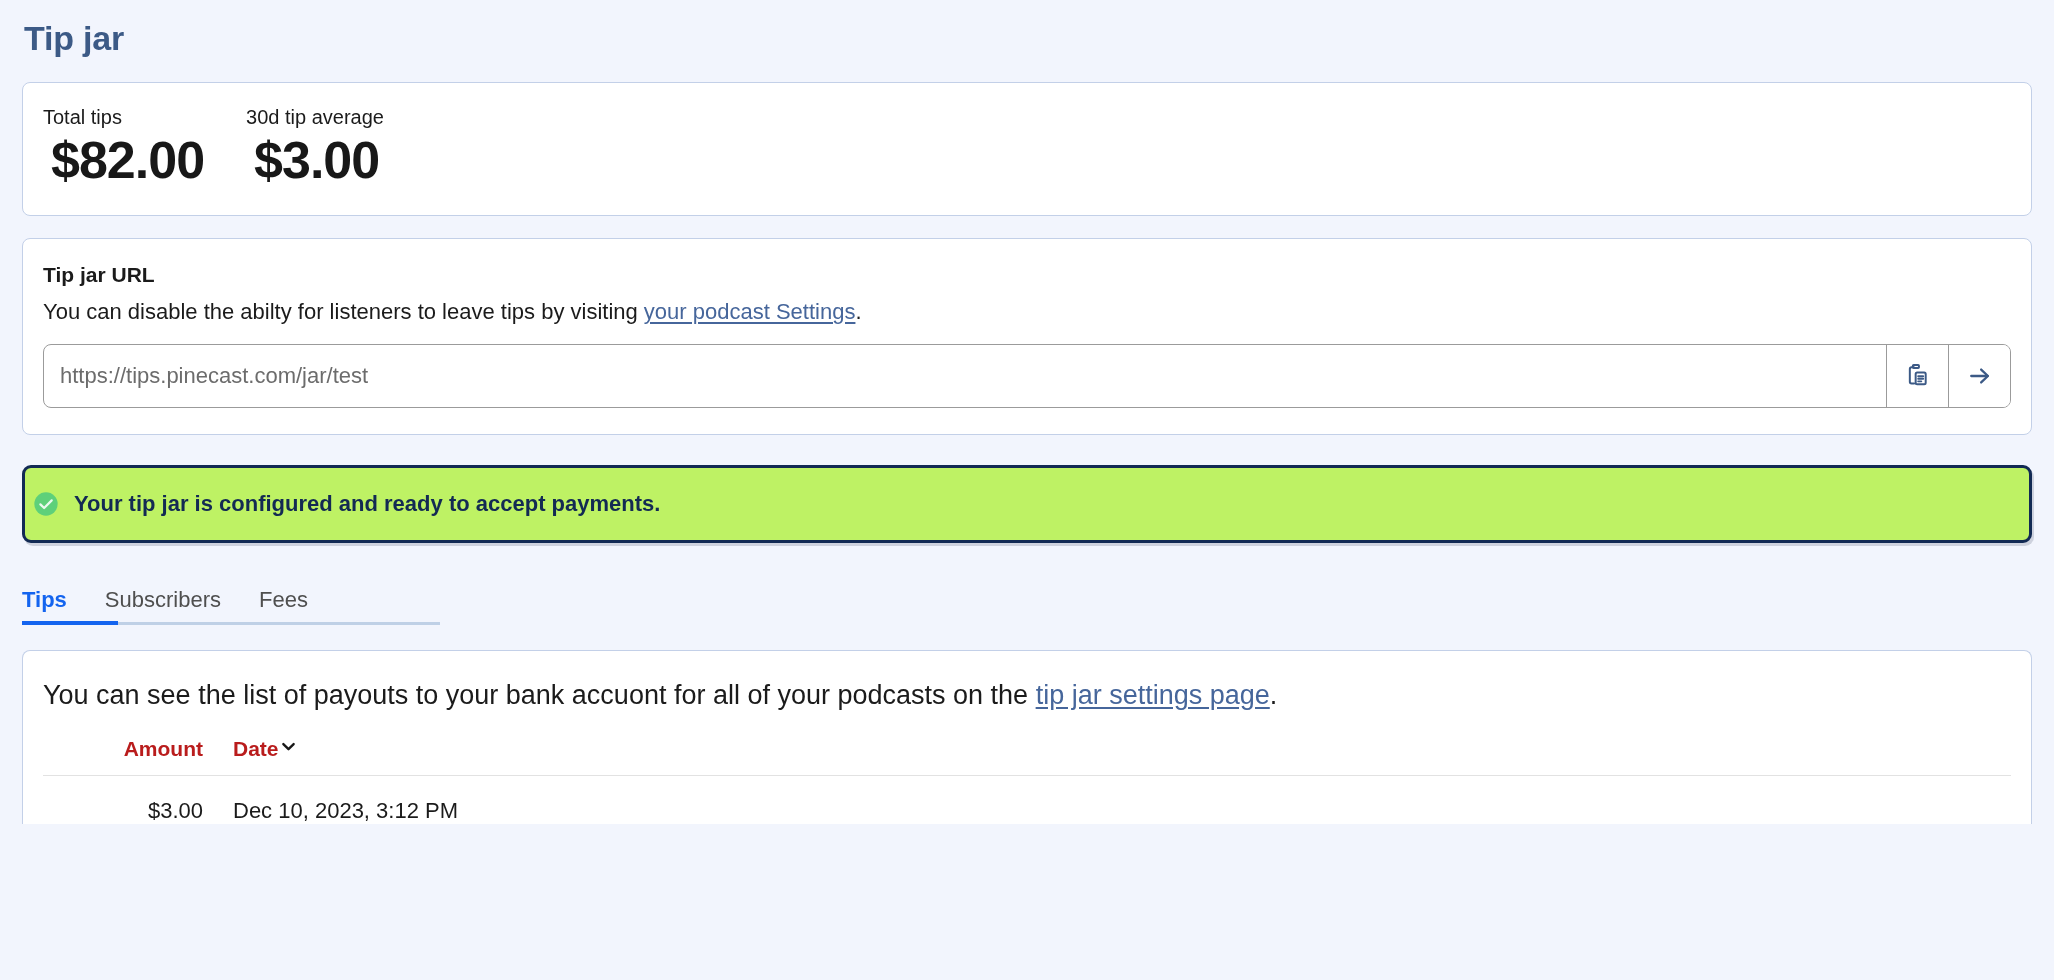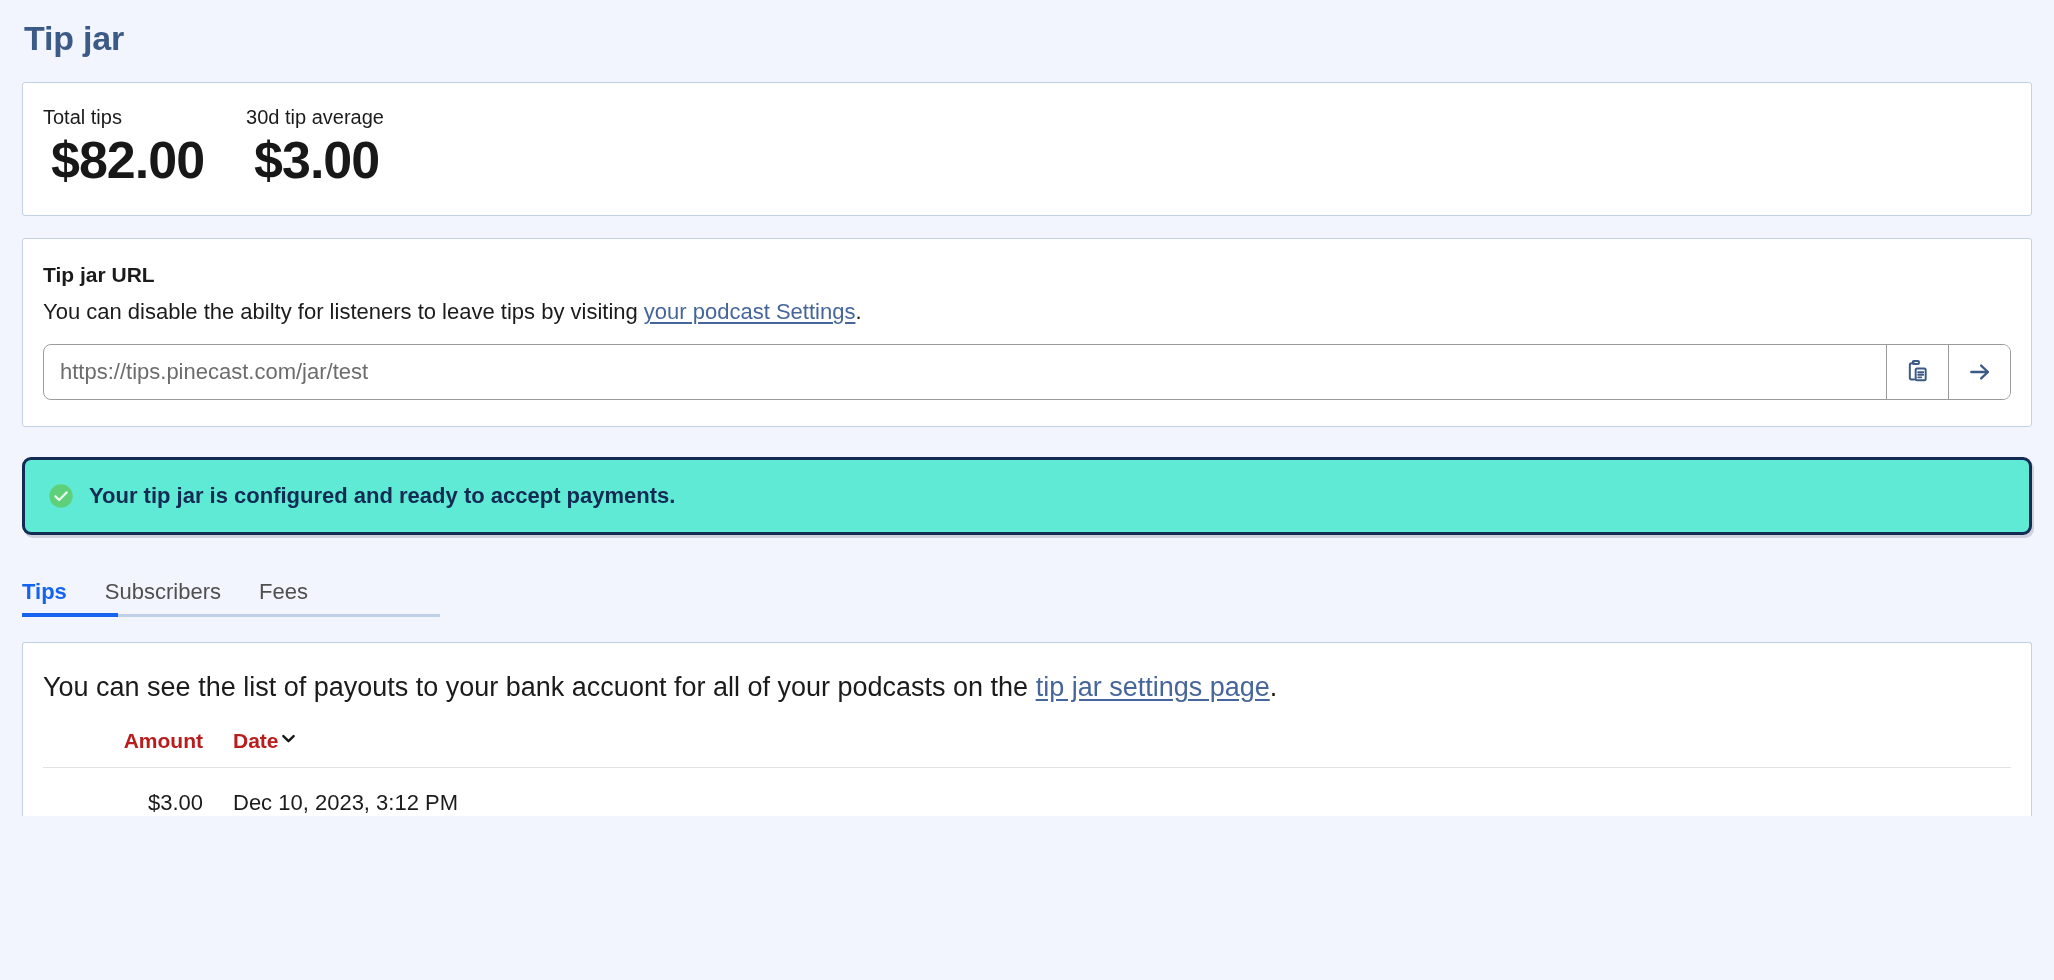--- a/index.html
+++ b/index.html
@@ -30,21 +30,21 @@
     letter-spacing: -0.2px;
     margin: 0;
     padding: 16px 2px 0 2px;
     line-height: 1.3;
   }
 
   
   .card {
     background: #ffffff;
     border: 1px solid #c3d0e8;
-    border-radius: 3px;
+    border-radius: 8px;
     width: 100%;
   }
 
   
   .stats-card {
     margin-top: 22px;
     padding: 22px 20px 24px 20px;
     display: flex;
     gap: 0px;
   }
@@ -89,21 +89,21 @@
     color: #46669b;
     text-underline-offset: 3px;
   }
 
   .url-row {
     margin-top: 16px;
     display: flex;
     align-items: stretch;
     border: 1px solid #9b9b9b;
     border-radius: 8px;
-    height: 56px;
+    height: 64px;
     overflow: hidden;
     background: #fff;
   }
   .url-input {
     flex: 1 1 auto;
     border: none;
     outline: none;
     font-family: "Liberation Sans", sans-serif;
     font-size: 22px;
     color: #6c6c6c;
@@ -121,27 +121,27 @@
     align-items: center;
     justify-content: center;
     cursor: pointer;
     padding: 0;
   }
   .url-btn svg { display: block; }
 
   
   .banner {
     margin-top: 30px;
-    background: #5eead4;
+    background: #bef264;
     border: 3px solid #122a54;
     border-radius: 9px;
     height: 78px;
     display: flex;
     align-items: center;
-    padding: 0 22px;
+    padding: 0 7px;
     box-shadow: 2px 3px 0 rgba(20,30,60,0.16);
   }
   .banner-icon {
     flex: 0 0 auto;
     margin-right: 14px;
     display: flex;
     align-items: center;
   }
   .banner-text {
     font-size: 22px;

